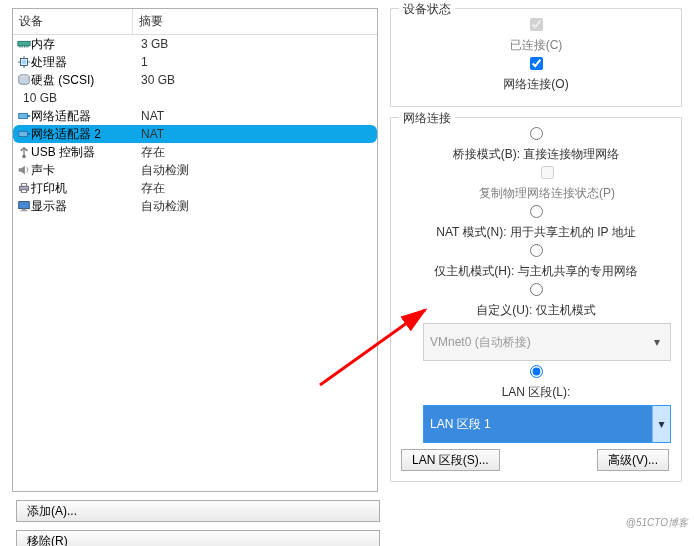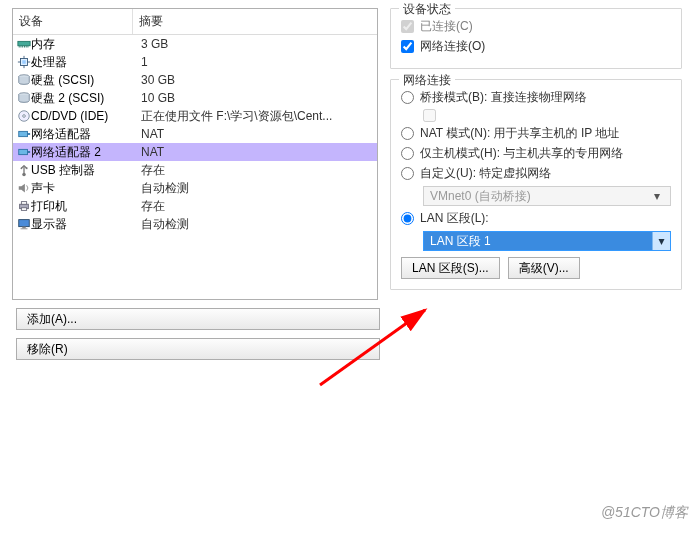--- a/index.html
+++ b/index.html
@@ -9,48 +9,48 @@
   .left-pane { width: 428px; border: 1px solid #b0b0b0; background: #fff; display: flex; flex-direction: column; }
   .right-pane { flex: 1; padding-top: 0; }
 
   .tbl-head { display: flex; border-bottom: 1px solid #dcdcdc; }
   .th { padding: 4px 6px; background: #fff; color: #333; border-right: 1px solid #e0e0e0; }
   .th.dev { width: 120px; }
   .th.sum { flex: 1; border-right: none; }
 
   .tbl-body { flex: 1; overflow: hidden; }
   .row { display: flex; align-items: center; height: 18px; padding: 0 4px; cursor: default; }
-  .row.selected { background: #c4b5fd; }
+  .row.selected { background: #0ea5e9; border-radius: 6px; }
   .cell-dev { width: 118px; display: flex; align-items: center; }
   .cell-sum { flex: 1; padding-left: 6px; color: #333; white-space: nowrap; overflow: hidden; text-overflow: ellipsis; }
 
   .ico { width: 14px; height: 14px; display: inline-flex; align-items: center; justify-content: center; }
   .ico svg { width: 14px; height: 14px; }
 
   .left-buttons { display: flex; justify-content: flex-end; gap: 8px; padding: 6px 4px 2px 4px; flex-direction: column; }
 
   .groupbox { border: 1px solid #d6d6d6; border-radius: 1px; margin-bottom: 10px; padding: 6px 10px 10px 10px; position: relative; }
   .groupbox > .legend { position: absolute; top: -8px; left: 8px; background: #fff; padding: 0 4px; color: #333; }
 
-  .chk-line, .rad-line { display: flex; align-items: center; gap: 6px; margin: 3px 0; color: #333; }
+  .chk-line, .rad-line { display: flex; align-items: center; gap: 6px; margin: 3px 0; color: #333; flex-direction: column; }
   .sub-line { margin-left: 22px; }
   .disabled { color: #808080; }
 
-  .dropdown { width: 248px; height: 20px; border: 1px solid #adadad; background: linear-gradient(#fff,#ececec); display: flex; align-items: center; padding: 0 6px; justify-content: space-between; margin: 4px 0 4px 22px; }
+  .dropdown { width: 248px; height: 38px; border: 1px solid #adadad; background: linear-gradient(#fff,#ececec); display: flex; align-items: center; padding: 0 6px; justify-content: space-between; margin: 4px 0 4px 22px; }
   .dropdown.disabled { color: #9a9a9a; border-color: #cfcfcf; background: #f5f5f5; }
   .dropdown.active { border: 1px solid #3399ff; background: #3a8be0; color: #fff; }
   .dropdown .arrow { width: 14px; text-align: center; color: #555; }
   .dropdown.active .arrow { background: #cde6ff; color: #234; border-left: 1px solid #7fb8ef; margin-right:-6px; height:100%; display:flex; align-items:center; justify-content:center; width:18px; }
 
   .btn { height: 22px; padding: 0 10px; border: 1px solid #adadad; background: linear-gradient(#fdfdfd,#e9e9e9); cursor: pointer; display: inline-flex; align-items: center; }
-  .right-buttons { display: flex; justify-content: flex-start; gap: 8px; margin-top: 6px; padding-right: 2px; }
+  .right-buttons { display: flex; justify-content: space-between; gap: 8px; margin-top: 6px; padding-right: 2px; }
 
   .arrow-overlay { position: absolute; left: 310px; top: 300px; pointer-events: none; }
 
-  .watermark { position: absolute; right: 6px; bottom: 24px; color: #9a9a9a; font-style: italic; font-size: 14px; }
+  .watermark { position: absolute; right: 6px; bottom: 16px; color: #9a9a9a; font-style: italic; font-size: 10px; }
 
   input[type=checkbox], input[type=radio] { width: 13px; height: 13px; }
 </style>
 </head>
 <body>
 
 <div class="layout">
 
   <div class="left-pane">
     <div class="tbl-head">
@@ -97,42 +97,21 @@
               <svg viewBox="0 0 16 16">
                 <ellipse cx="8" cy="4" rx="6" ry="2" fill="#dde6ee" stroke="#789"></ellipse>
                 <path d="M2 4 V11 A6 2 0 0 0 14 11 V4" fill="#c8d4e0" stroke="#789"></path>
               </svg>
             </span>
             <span>硬盘 (SCSI)</span>
           </div>
           <div class="cell-sum">30 GB</div>
         </div>
         <div class="row">
-          <div class="cell-dev">
-            <span class="ico">
-              <svg viewBox="0 0 16 16">
-                <ellipse cx="8" cy="4" rx="6" ry="2" fill="#dde6ee" stroke="#789"></ellipse>
-                <path d="M2 4 V11 A6 2 0 0 0 14 11 V4" fill="#c8d4e0" stroke="#789"></path>
-              </svg>
-            </span>
-            <span>硬盘 2 (SCSI)</span>
-          </div>
           <div class="cell-sum">10 GB</div>
-        </div>
-        <div class="row">
-          <div class="cell-dev">
-            <span class="ico">
-              <svg viewBox="0 0 16 16">
-                <circle cx="8" cy="8" r="6" fill="#eef" stroke="#789"></circle>
-                <circle cx="8" cy="8" r="1.5" fill="#fff" stroke="#789"></circle>
-              </svg>
-            </span>
-            <span>CD/DVD (IDE)</span>
-          </div>
-          <div class="cell-sum">正在使用文件 F:\学习\资源包\Cent...</div>
         </div>
         <div class="row">
           <div class="cell-dev">
             <span class="ico">
               <svg viewBox="0 0 16 16">
                 <rect x="2" y="5" width="10" height="6" fill="#6bb7e6" stroke="#2a6fa3"></rect>
                 <rect x="12" y="7" width="3" height="2" fill="#2a6fa3"></rect>
               </svg>
             </span>
             <span>网络适配器</span>
@@ -223,35 +202,36 @@
 
     <div class="groupbox">
       <span class="legend">网络连接</span>
 
       <div class="rad-line">
         <input type="radio" name="net" style="">
         <label>桥接模式(B): 直接连接物理网络</label>
       </div>
       <div class="chk-line sub-line disabled">
         <input type="checkbox" disabled="" style="">
+        <label>复制物理网络连接状态(P)</label>
       </div>
 
       <div class="rad-line">
         <input type="radio" name="net" style="">
         <label>NAT 模式(N): 用于共享主机的 IP 地址</label>
       </div>
 
       <div class="rad-line">
         <input type="radio" name="net" style="">
         <label>仅主机模式(H): 与主机共享的专用网络</label>
       </div>
 
       <div class="rad-line">
         <input type="radio" name="net" style="">
-        <label>自定义(U): 特定虚拟网络</label>
+        <label>自定义(U): 仅主机模式</label>
       </div>
       <div class="dropdown disabled">
         <span>VMnet0 (自动桥接)</span>
         <span class="arrow">▾</span>
       </div>
 
       <div class="rad-line">
         <input type="radio" name="net" checked="" style="">
         <label>LAN 区段(L):</label>
       </div>

